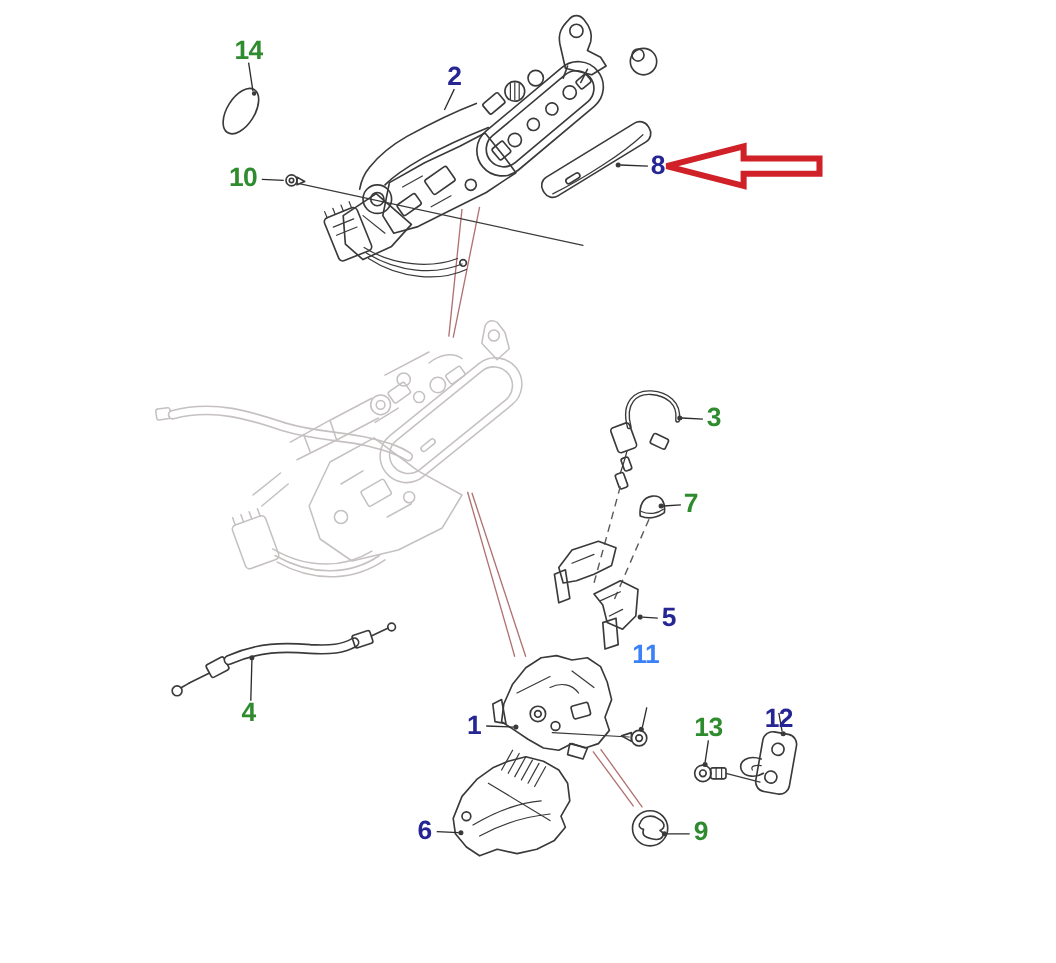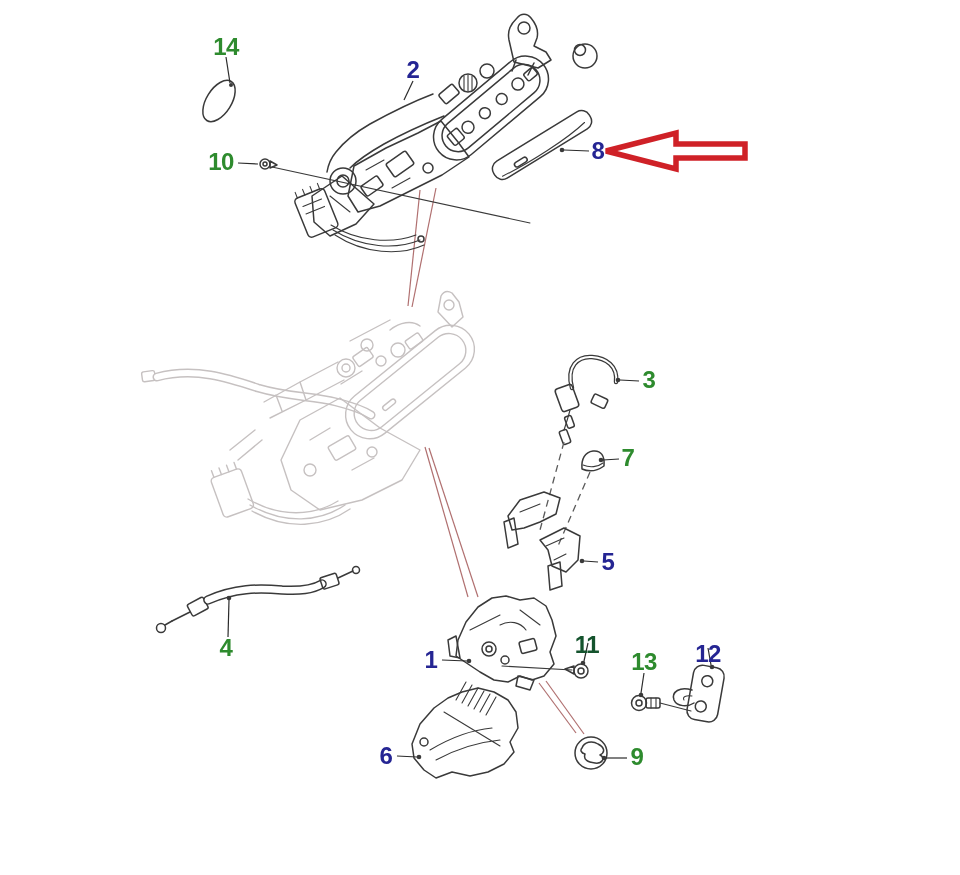--- a/index.html
+++ b/index.html
@@ -299,18 +299,18 @@
 <span class="callout" style="left: 431px; top: 660px; color: rgb(37, 37, 147);">1</span>
 <span class="callout" style="left: 413px; top: 70px; color: rgb(37, 37, 147);">2</span>
 <span class="callout" style="left: 649px; top: 380px; color: rgb(46, 139, 46);">3</span>
 <span class="callout" style="left: 226px; top: 648px; color: rgb(46, 139, 46);">4</span>
 <span class="callout" style="left: 608px; top: 562px; color: rgb(37, 37, 147);">5</span>
 <span class="callout" style="left: 386px; top: 756px; color: rgb(37, 37, 147);">6</span>
 <span class="callout" style="left: 628px; top: 458px; color: rgb(46, 139, 46);">7</span>
 <span class="callout" style="left: 598px; top: 151px; color: rgb(37, 37, 147);">8</span>
 <span class="callout" style="left: 637px; top: 757px; color: rgb(46, 139, 46);">9</span>
 <span class="callout" style="left: 221px; top: 162px; color: rgb(46, 139, 46);">10</span>
-<span class="callout" style="left: 587px; top: 645px; color: #14532d; text-align: center;">11</span>
+<span class="callout" style="left: 587px; top: 596px; color: #3b82f6; text-align: center;">11</span>
 <span class="callout" style="left: 708px; top: 654px; color: rgb(37, 37, 147);">12</span>
 <span class="callout" style="left: 644px; top: 662px; color: rgb(46, 139, 46); text-align: center;">13</span>
 <span class="callout" style="left: 226px; top: 47px; color: rgb(46, 139, 46);">14</span>
 
 </div>
 
 </body></html>

